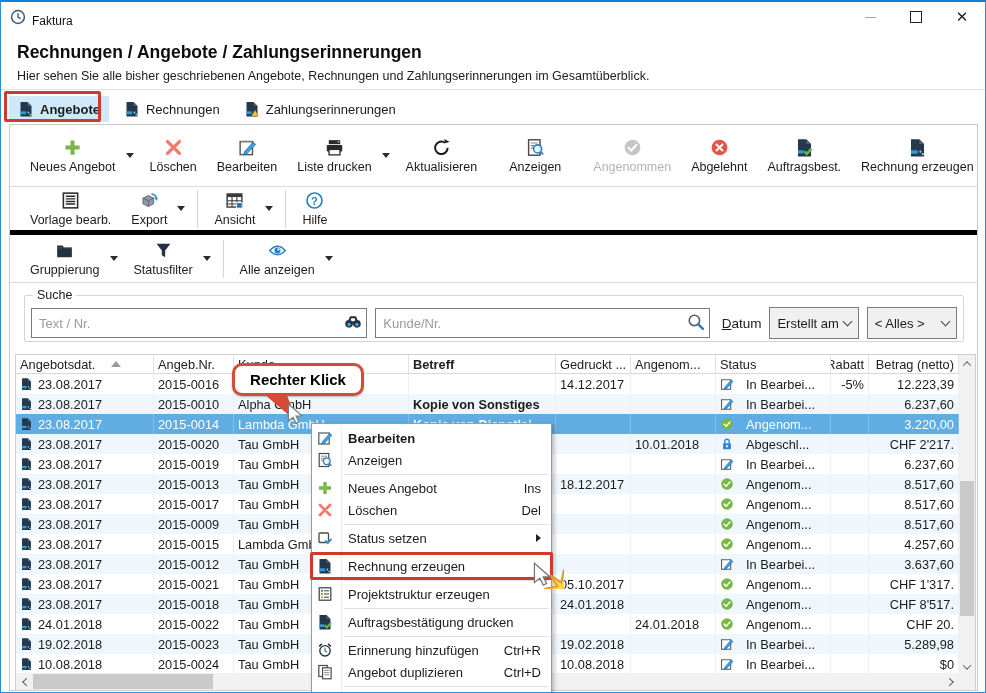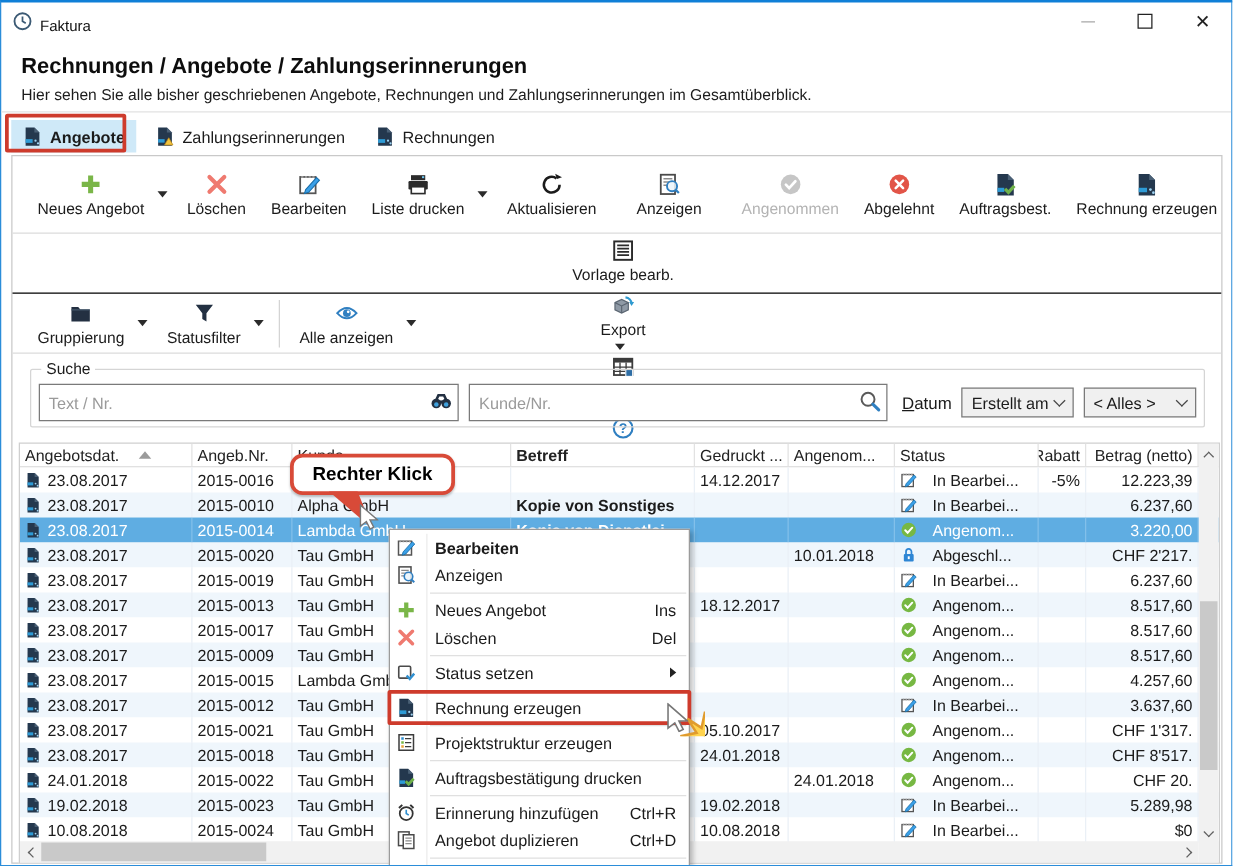--- a/index.html
+++ b/index.html
@@ -31,21 +31,21 @@
   .tab svg { width:16px; height:16px; }
   .tab.active { background:#cfe9f8; font-weight:bold; }
   .tab-redbox { position:absolute; left:3px; top:89px; width:97px; height:31px;
                 border:3px solid #ce3b2c; border-radius:2px; pointer-events:none; z-index:30; }
 
   
   .panel { position:absolute; left:8px; top:122px; width:969px; height:567px; border:1px solid #c9c9c9; background:#fff; }
 
   .tbrow { display:flex; align-items:center; padding-left:10px; }
   .tb1 { height:62px; border-bottom:1px solid #dcdcdc; }
-  .tb2 { height:48px; border-bottom:1px solid #000000;flex-direction:column; }
+  .tb2 { height:48px; border-bottom:5px solid #000000; }
   .tb3 { height:48px; border-bottom:1px solid #dcdcdc; }
   .tbtn { display:flex; flex-direction:column; align-items:center; gap:3px; padding:4px 10px; }
   .tbtn svg { width:19px; height:19px; }
   .tbtn .lbl { font-size:12.5px; white-space:nowrap; }
   .tbtn.disabled .lbl { color:#b3b3b3; }
   .dd { width:0; height:0; border-left:4px solid transparent; border-right:4px solid transparent;
         border-top:5px solid #2b2b2b; margin:0 6px 0 0; align-self:center; }
   .tbsep { width:1px; height:46px; background:#d4d4d4; margin:0 6px; align-self:center; }
   .tb2 .tbsep, .tb3 .tbsep { height:38px; }
 
@@ -55,21 +55,21 @@
   .searchbox .legend { position:absolute; left:8px; top:-8px; background:#fff; padding:0 4px; font-size:12.5px; }
   .search-inner { position:absolute; left:6px; top:11px; right:6px; display:flex; align-items:center; gap:8px; }
   .s-input { position:relative; height:30px; border:1px solid #7a7a7a; background:#fff; display:flex; align-items:center; }
   .s-input input { border:none; outline:none; width:100%; height:100%; padding:0 26px 0 7px;
                    font-family:"Liberation Sans",sans-serif; font-size:13px; color:#1b1b1b; background:transparent; }
   .s-input input::placeholder { color:#9a9a9a; opacity:1; }
   .s-input .in-ico { position:absolute; right:4px; top:4px; width:18px; height:18px; }
   .si-text { width:344px; } .si-kunde { width:342px; }
   .datum-label { font-size:13.5px; margin-left:4px; }
   .datum-label::first-letter { text-decoration:underline; }
-  .combo { height:24px; border:1px solid #7a7a7a; background:#f0f0f0; display:flex; align-items:center;
+  .combo { height:32px; border:1px solid #7a7a7a; background:#f0f0f0; display:flex; align-items:center;
            justify-content:space-between; font-size:13px; padding:0 7px; }
   .combo .chev { width:7px; height:7px; border-left:1.3px solid #444; border-bottom:1.3px solid #444;
                  transform:rotate(-45deg); margin-top:-3px; }
   .cb-field { width:91px; } .cb-range { width:92px; }
 
   
   .grid { position:absolute; left:14px; top:352px; width:961px; height:337px; border:1px solid #cfcfcf; background:#fff; font-size:12.8px; }
   .ghead { display:flex; height:19px; border-bottom:1px solid #d8d8d8; color:#222; }
   .hcell { display:flex; align-items:center; padding:0 4px; border-right:1px solid #e2e2e2; overflow:hidden; white-space:nowrap; }
   .cell  { display:flex; align-items:center; padding:0 4px; border-right:1px solid #eaf0f6; overflow:hidden; white-space:nowrap; }
@@ -291,29 +291,29 @@
 
   <div class="tabs">
     <div class="tab active">
       <svg>
           <use href="#s-doc"></use>
         </svg>
       <span>Angebote</span>
     </div>
     <div class="tab">
       <svg>
+          <use href="#s-doc"></use>
+        </svg>
+      <span>Rechnungen</span>
+    </div>
+    <div class="tab">
+      <svg>
           <use href="#s-doc-warn"></use>
         </svg>
       <span>Zahlungserinnerungen</span>
-    </div>
-    <div class="tab">
-      <svg>
-          <use href="#s-doc"></use>
-        </svg>
-      <span>Rechnungen</span>
     </div>
   </div>
   <div class="tab-redbox"></div>
 
   <div class="panel">
 
     <div class="tbrow tb1">
       <div class="tbtn">
         <svg>
             <use href="#s-plus"></use>

